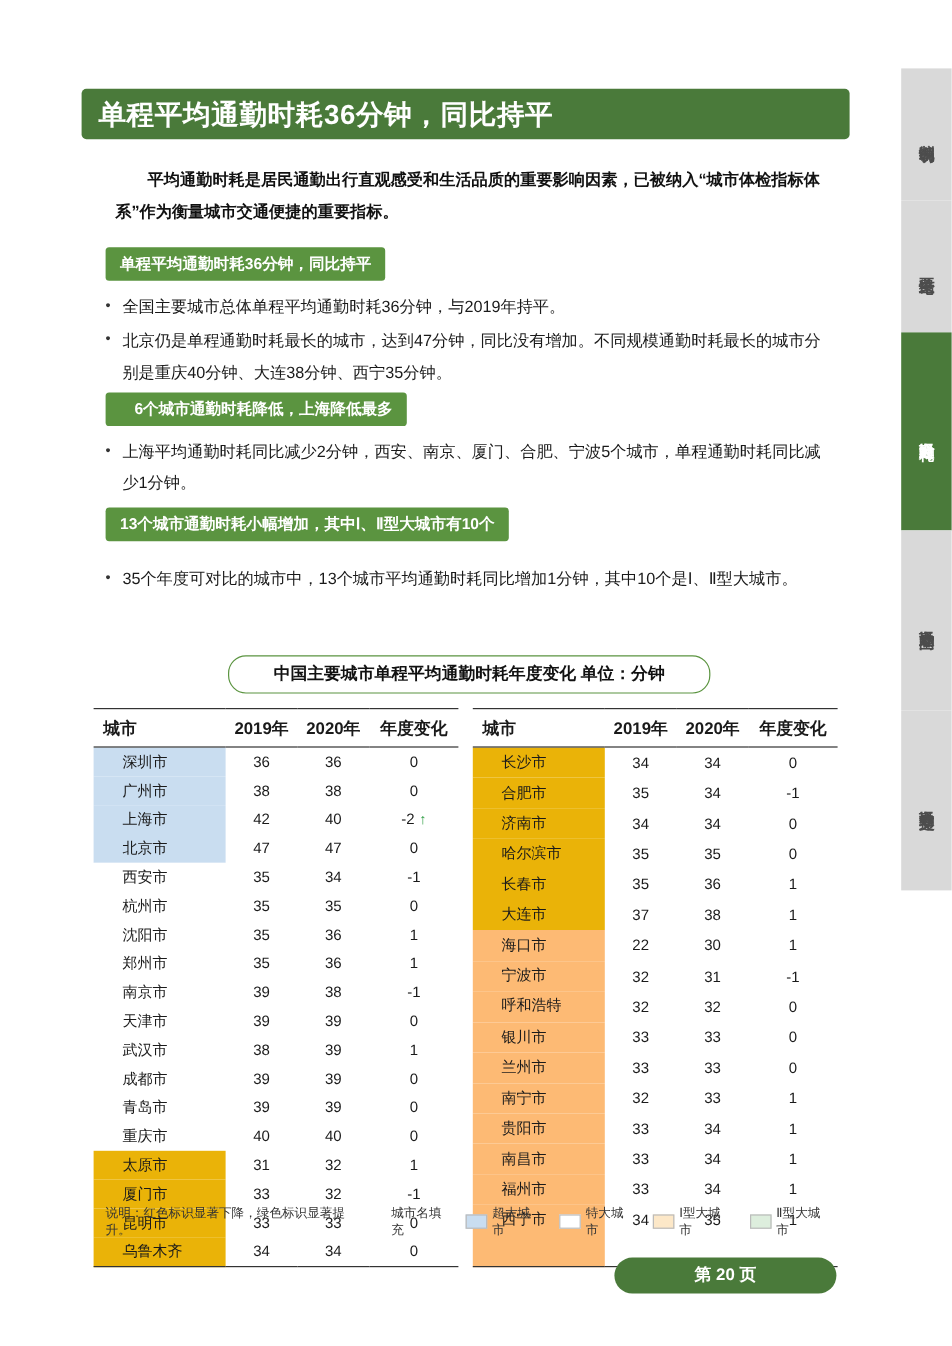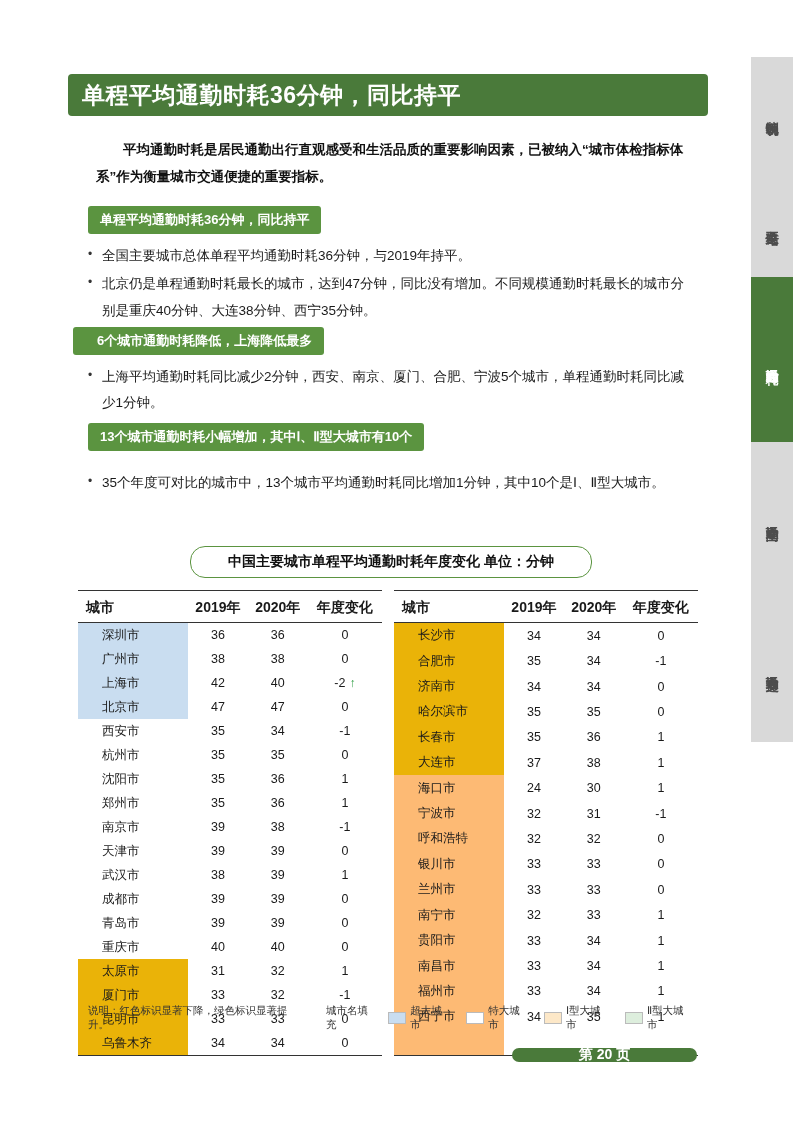--- a/index.html
+++ b/index.html
@@ -97,21 +97,21 @@
     position: absolute;
     background: #5b9440;
     color: #fff;
     font-size: 13px;
     font-weight: bold;
     border-radius: 3px;
     padding: 5px 12px;
     white-space: nowrap;
   }
   .sec-head.h1 { left: 88px; top: 206px; }
-  .sec-head.h2 { left: 73px; top: 327px; padding-left: 24px; }
+  .sec-head.h2 { left: 88px; top: 327px; padding-left: 24px; }
   .sec-head.h3 { left: 88px; top: 423px; }
 
   .bullets {
     position: absolute;
     left: 88px;
     width: 600px;
     font-size: 13.5px;
     line-height: 1.95;
   }
   .bullets.b1 { top: 243px; }
@@ -229,21 +229,21 @@
     top: 1053px;
     font-size: 16px;
     font-weight: bold;
     color: #2d5e22;
   }
   .footer-pill {
     position: absolute;
     left: 512px;
     top: 1048px;
     width: 185px;
-    height: 14px;
+    height: 30px;
     background: #4a7a3a;
     border-radius: 15px;
     display: flex;
     align-items: center;
     justify-content: center;
     color: #fff;
     font-size: 14px;
     font-weight: bold;
   }
 </style>
@@ -451,21 +451,21 @@
             <td class="chg-cell">1</td>
           </tr>
           <tr>
             <td class="city cat-type1">大连市</td>
             <td>37</td>
             <td>38</td>
             <td class="chg-cell">1</td>
           </tr>
           <tr>
             <td class="city cat-type2">海口市</td>
-            <td>24</td>
+            <td>22</td>
             <td>30</td>
             <td class="chg-cell">1</td>
           </tr>
           <tr>
             <td class="city cat-type2">宁波市</td>
             <td>32</td>
             <td>31</td>
             <td class="chg-cell">-1</td>
           </tr>
           <tr>

